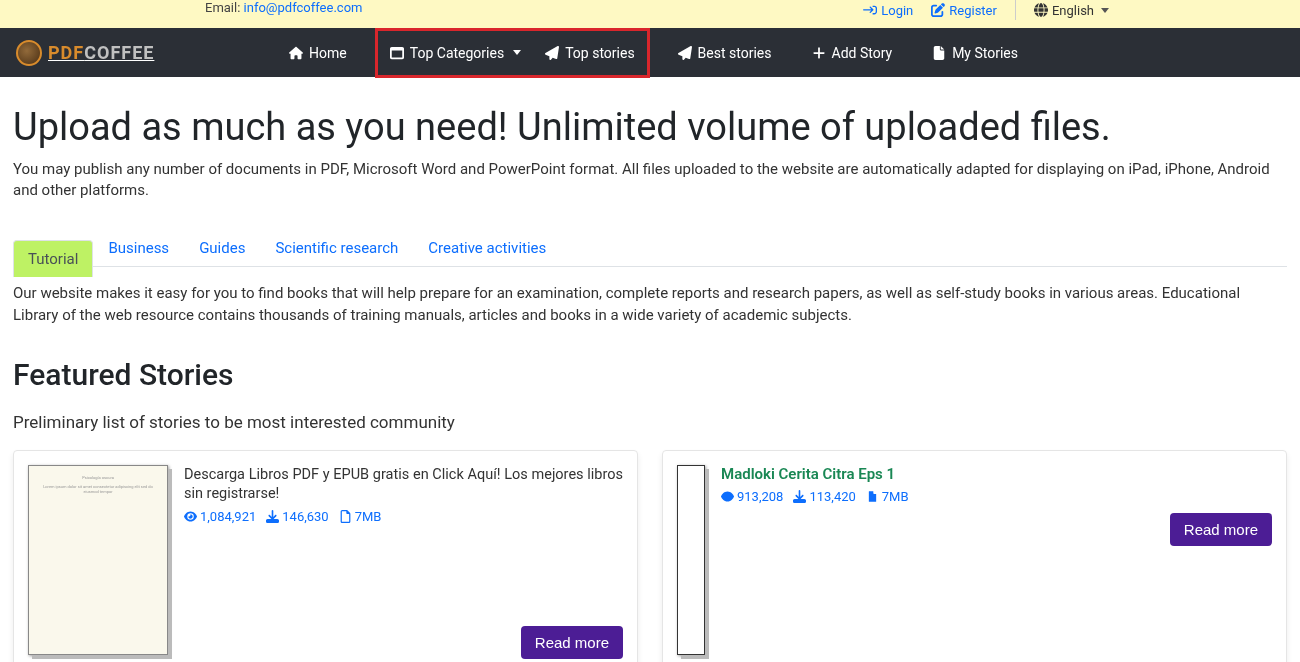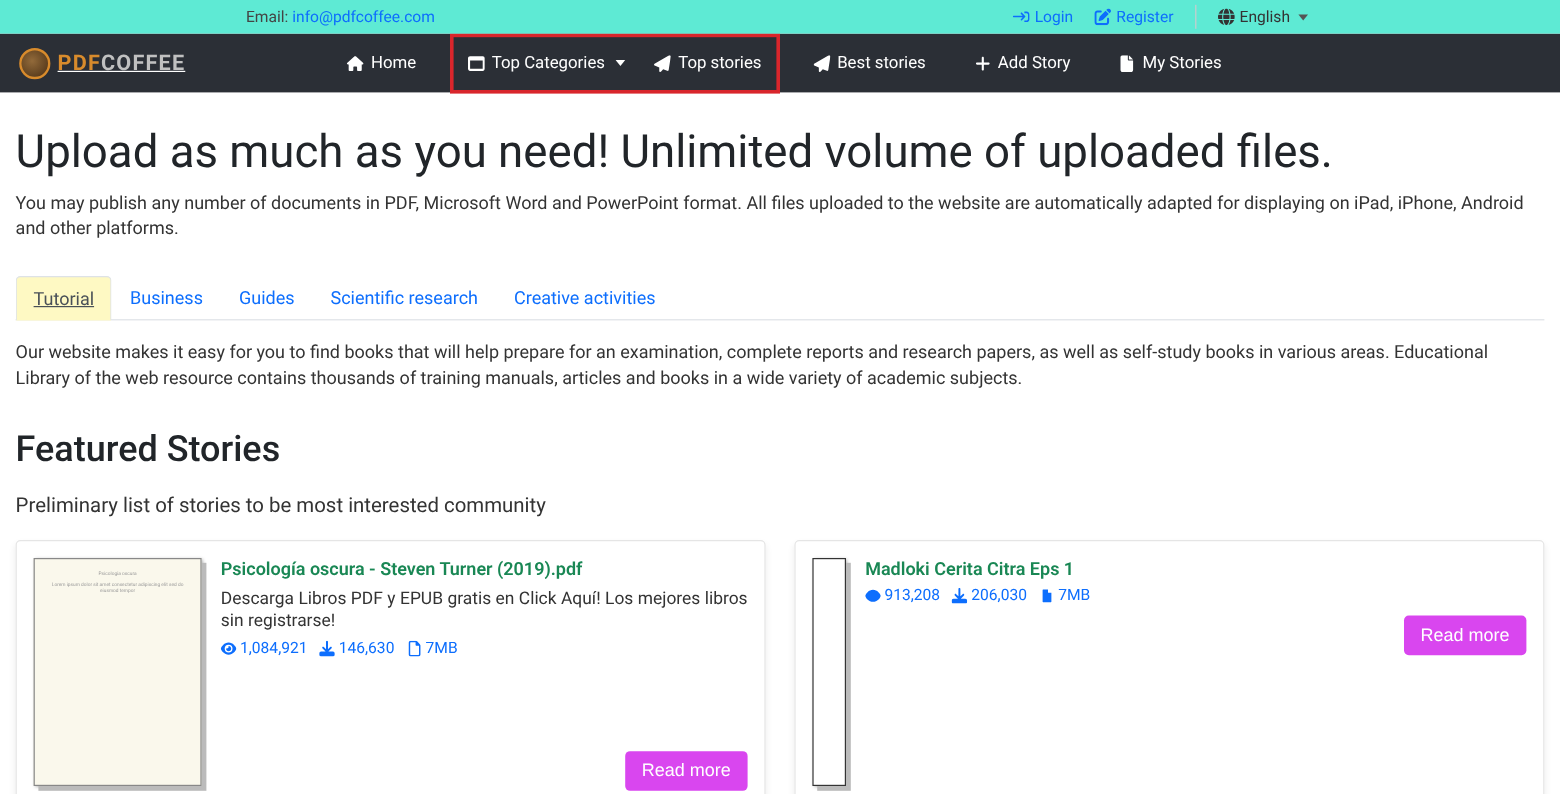--- a/index.html
+++ b/index.html
@@ -1,24 +1,24 @@
 <!DOCTYPE html>
 <html><head>
 <meta charset="utf-8">
 <style>
   * { box-sizing: border-box; margin: 0; padding: 0; }
   body { font-family: -apple-system, "Segoe UI", Roboto, "Helvetica Neue", Arial, sans-serif; background: #fff; color: #212529; width: 1300px; }
   a { text-decoration: none; }
 
   
-  .topstrip { background: #5eead4; height: 28px; display: flex; align-items: center; font-size: 13px; color: #555; position: relative; }
+  .topstrip { background: #fef9c3; height: 28px; display: flex; font-size: 13px; color: #555; position: relative; }
   .topstrip-left { margin-left: 205px; }
   .topstrip-left .email-label { color: #444; }
   .topstrip-left .email-link { color: #0d6efd; }
-  .topstrip-right { position: absolute; right: 210px; display: flex; align-items: center; gap: 18px; }
+  .topstrip-right { position: absolute; right: 191px; display: flex; align-items: center; gap: 18px; }
   .topstrip-right a { color: #0d6efd; display: inline-flex; align-items: center; gap: 4px; }
   .topstrip-divider { width: 1px; height: 20px; background: #ccc; }
   .lang { color: #333; display: inline-flex; align-items: center; gap: 4px; cursor: pointer; }
   .caret { display:inline-block; width:0; height:0; border-left:4px solid transparent; border-right:4px solid transparent; border-top:5px solid #555; margin-left:3px;}
   .icon { width: 14px; height: 14px; display:inline-block; }
 
   
   .navbar { background: #2b2f36; height: 49px; display: flex; align-items: center; font-size: 14px; color: #fff; }
   .brand { display:flex; align-items:center; margin-left:16px; gap:6px;text-decoration:underline;}
   .brand-logo { width:26px; height:26px; border-radius:50%; background: radial-gradient(circle at 40% 40%, #926a3a, #4a2f14); border:2px solid #d88b2c; }
@@ -31,39 +31,39 @@
   .hl-box { border: 3px solid #d9262c; padding: 0; display:flex;}
 
   
   .main { padding: 14px 13px 20px 13px; }
   h1.hero { font-size: 38px; font-weight: 400; color:#212529; margin: 14px 0 10px 0; }
   .hero-sub { font-size: 15px; color:#333; line-height:1.4; margin-bottom: 28px;}
 
   
   .tabs { display:flex; border-bottom:1px solid #dee2e6; }
   .tab { border:1px solid transparent; border-bottom:none; padding:9px 14px; font-size:15px; color:#0d6efd; cursor:pointer;}
-  .tab.active { color:#495057; background:#fef9c3; border-color:#dee2e6 #dee2e6 #fff; border-radius:4px 4px 0 0; position:relative; top:1px;text-decoration:underline;}
+  .tab.active { color:#495057; background:#bef264; border-color:#dee2e6 #dee2e6 #fff; border-radius:4px 4px 0 0; position:relative; top:11px;}
   .tabdesc { font-size:15px; color:#333; margin:16px 0 30px 0; line-height:1.45;}
 
   
   h2.feat { font-size:30px; font-weight:500; margin-bottom:20px;}
   .feat-sub { font-size:17px; color:#333; margin-bottom:18px;}
 
   .cards { display:flex; gap:24px; }
   .card { flex:1; border:1px solid #e5e5e5; border-radius:4px; padding:14px; display:flex; gap:16px; box-shadow: 0 4px 6px rgba(0,0,0,0.08);}
   .thumb { width:140px; height:190px; background:#faf8ec; border:1px solid #888; box-shadow: 4px 4px 0 #bbb, 1px 1px 3px rgba(0,0,0,0.4); position:relative;}
   .thumb.thin { width:28px; background:#fff; border:1px solid #333;}
   .thumb .tinytext { font-size:4px; color:#999; padding:10px; text-align:center; line-height:1.2;}
   .cardbody { flex:1; position:relative; min-height:150px;}
   .cardtitle { color:#198754; font-weight:600; font-size:15px; margin-bottom:6px;}
   .carddesc { font-size:14.5px; color:#333; text-align:justify; line-height:1.35; margin-bottom:5px;}
   .stats { font-size:13px; color:#0d6efd; display:flex; gap:10px; align-items:center; flex-wrap:wrap;text-align:center;}
   .stats .st { display:inline-flex; align-items:center; gap:3px;}
   .stats svg { width:13px; height:13px; fill:#0d6efd;}
-  .readmore { position:absolute; right:0; background:#d946ef; color:#fff; padding:8px 14px; border-radius:4px; font-size:15px; cursor:pointer; border:none;}
+  .readmore { position:absolute; right:0; background:#4c1d95; color:#fff; padding:8px 14px; border-radius:4px; font-size:15px; cursor:pointer; border:none;}
   .readmore.r1 { bottom: -4px;}
   .readmore.r2 { top: 48px;}
 </style>
 </head>
 <body>
 
 <div class="topstrip">
   <div class="topstrip-left">
     <span class="email-label">Email: </span><a href="#" class="email-link">info@pdfcoffee.com</a>
   </div>
@@ -157,21 +157,20 @@
   <h2 class="feat">Featured Stories</h2>
   <p class="feat-sub">Preliminary list of stories to be most interested community</p>
 
   <div class="cards">
 
     <div class="card">
       <div class="thumb">
         <div class="tinytext">Psicología oscura<br><br>Lorem ipsum dolor sit amet consectetur adipiscing elit sed do eiusmod tempor</div>
       </div>
       <div class="cardbody">
-        <div class="cardtitle">Psicología oscura - Steven Turner (2019).pdf</div>
         <div class="carddesc">Descarga Libros PDF y EPUB gratis en Click Aquí! Los mejores libros sin registrarse!</div>
         <div class="stats">
           <span class="st">
               <svg viewBox="0 0 576 512">
                 <path d="M288 32c-80.8 0-145.5 36.8-192.6 80.6C48.6 156 17.3 208 2.5 243.7c-3.3 7.9-3.3 16.7 0 24.6C17.3 304 48.6 356 95.4 399.4C142.5 443.2 207.2 480 288 480s145.5-36.8 192.6-80.6c46.8-43.5 78.1-95.4 93-131.1c3.3-7.9 3.3-16.7 0-24.6c-14.9-35.7-46.2-87.7-93-131.1C433.5 68.8 368.8 32 288 32zM144 256a144 144 0 1 1 288 0 144 144 0 1 1 -288 0zm144-64c0 35.3-28.7 64-64 64c-7.1 0-13.9-1.2-20.3-3.3c-5.5-1.8-11.9 1.6-11.7 7.4c.3 6.9 1.3 13.8 3.2 20.7c13.7 51.2 66.4 81.6 117.6 67.9s81.6-66.4 67.9-117.6c-11.1-41.5-47.8-69.4-88.6-71.1c-5.8-.2-9.2 6.1-7.4 11.7c2.1 6.4 3.3 13.2 3.3 20.3z"></path>
               </svg>
               <span>1,084,921</span>
             </span>
           <span class="st">
               <svg viewBox="0 0 512 512">
@@ -198,21 +197,21 @@
           <span class="st">
               <svg viewBox="0 0 576 512">
                 <path d="M288 32c-80.8 0-145.5 36.8-192.6 80.6C48.6 156 17.3 208 2.5 243.7c-3.3 7.9-3.3 16.7 0 24.6C17.3 304 48.6 356 95.4 399.4C142.5 443.2 207.2 480 288 480s145.5-36.8 192.6-80.6c46.8-43.5 78.1-95.4 93-131.1c3.3-7.9 3.3-16.7 0-24.6c-14.9-35.7-46.2-87.7-93-131.1C433.5 68.8 368.8 32 288 32z"></path>
               </svg>
               <span>913,208</span>
             </span>
           <span class="st">
               <svg viewBox="0 0 512 512">
                 <path d="M288 32c0-17.7-14.3-32-32-32s-32 14.3-32 32V274.7l-73.4-73.4c-12.5-12.5-32.8-12.5-45.3 0s-12.5 32.8 0 45.3l128 128c12.5 12.5 32.8 12.5 45.3 0l128-128c12.5-12.5 12.5-32.8 0-45.3s-32.8-12.5-45.3 0L288 274.7V32zM64 352c-35.3 0-64 28.7-64 64v32c0 35.3 28.7 64 64 64H448c35.3 0 64-28.7 64-64V416c0-35.3-28.7-64-64-64H64z"></path>
               </svg>
-              <span>206,030</span>
+              <span>113,420</span>
             </span>
           <span class="st">
               <svg viewBox="0 0 384 512">
                 <path d="M320 464c8.8 0 16-7.2 16-16V160H256c-17.7 0-32-14.3-32-32V48H64c-8.8 0-16 7.2-16 16V448c0 8.8 7.2 16 16 16H320z"></path>
               </svg>
               <span>7MB</span>
             </span>
         </div>
         <button class="readmore r2">Read more</button>
       </div>

